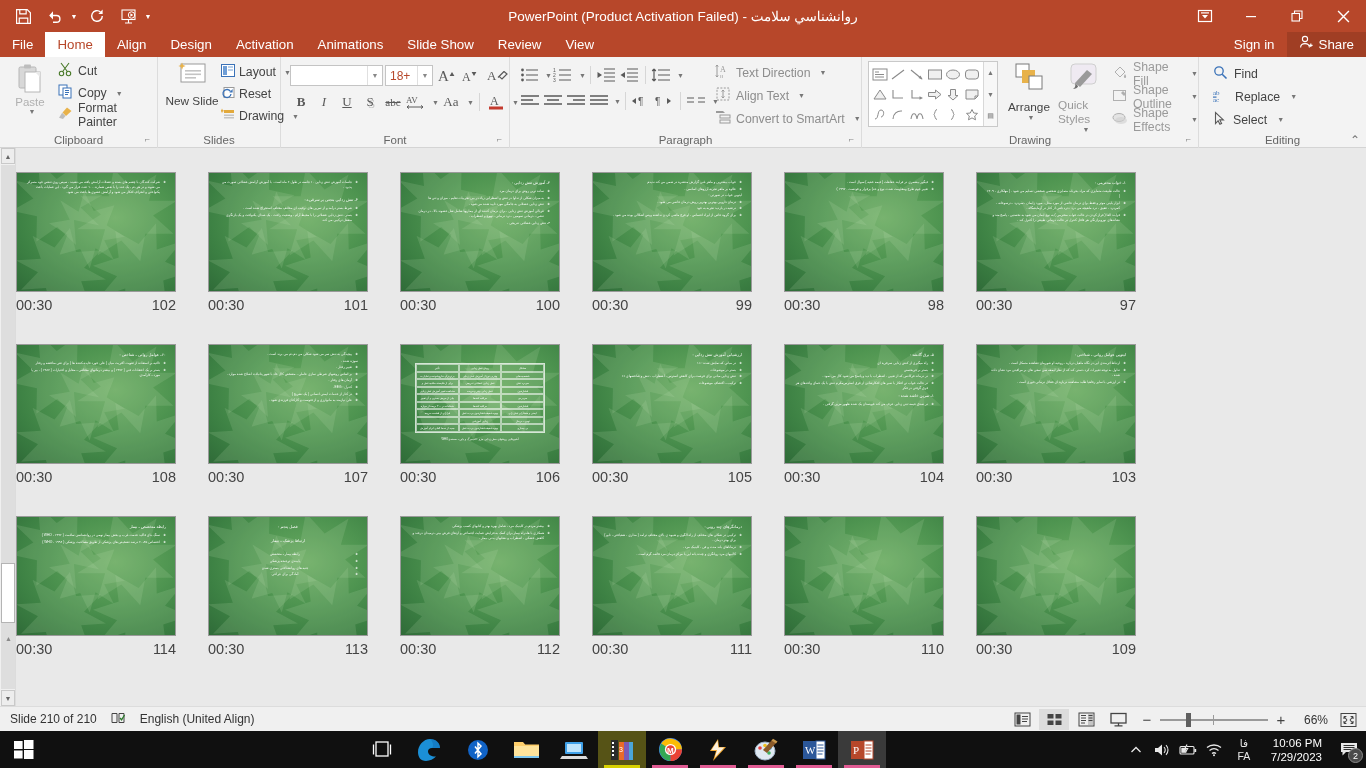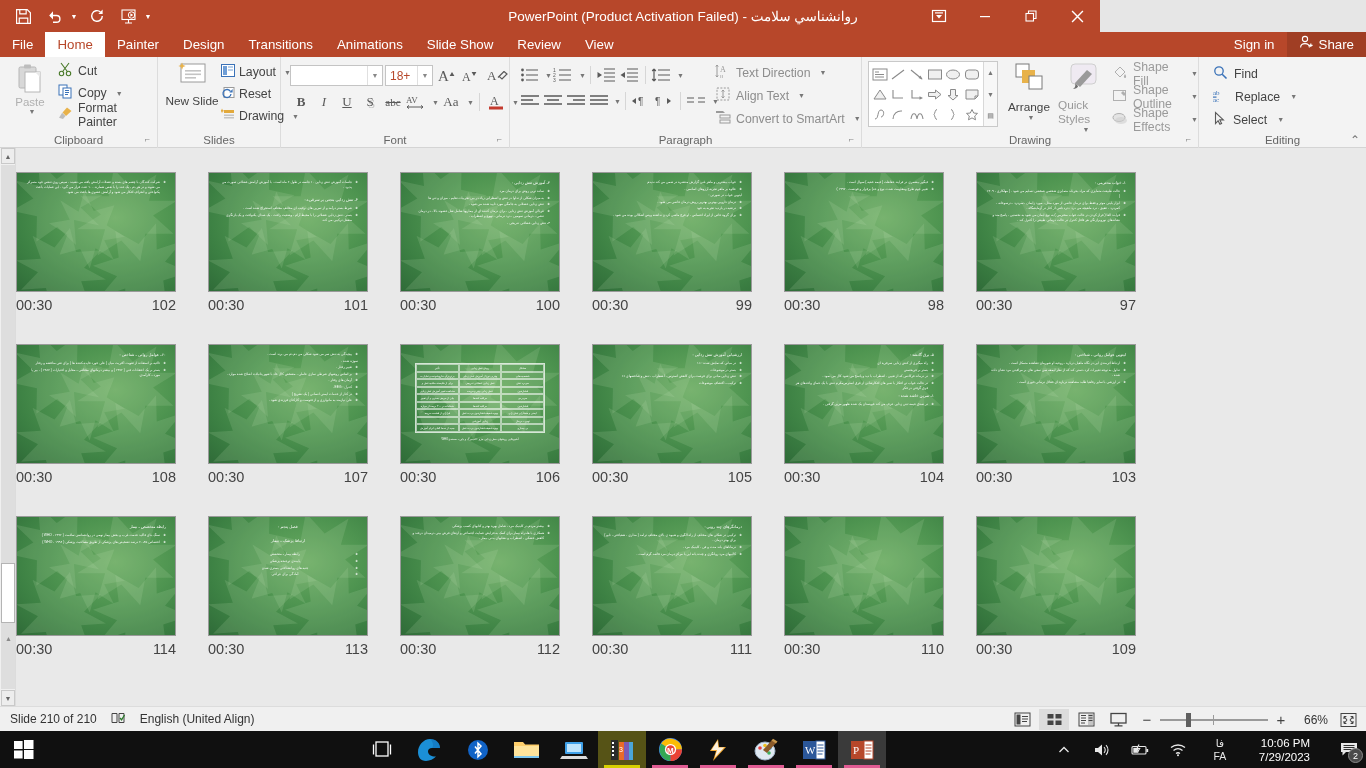--- a/index.html
+++ b/index.html
@@ -5,21 +5,21 @@
   * { box-sizing: border-box; margin: 0; padding: 0; }
   html, body {
     width: 1366px; height: 768px; overflow: hidden;
     font-family: "Liberation Sans", sans-serif;
     background: #e6e6e6;
   }
   body { position: relative; }
 
   
   #titlebar {
-    position: absolute; top: 0; left: 0; width: 1100px; height: 32px;
+    position: absolute; top: 0; left: 0; width: 1366px; height: 32px;
     background: #b7472a; color: #fff;
   }
   .qat {
     position: absolute; top: 0; left: 8px; height: 32px;
     display: flex; align-items: center; gap: 2px;
   }
   .qat-btn {
     width: 30px; height: 26px; display: flex; align-items: center;
     justify-content: center; color: #fff; font-size: 15px; line-height: 1;
     cursor: default;
@@ -325,21 +325,21 @@
   .tb-item {
     width: 48px; height: 37px; display: flex; align-items: center;
     justify-content: center; position: relative;
   }
   .tb-item.active-yellow { background: #565316; }
   .tb-underline {
     position: absolute; bottom: 0; left: 6px; width: 36px; height: 3px;
   }
   .tb-tray {
     position: absolute; right: 0; top: 0; height: 37px; display: flex;
-    align-items: center; gap: 12px;
+    align-items: center; gap: 0;
   }
   .tray-ico { width: 26px; height: 37px; display: flex; align-items: center; justify-content: center; color: #e8e8e8; }
   .tray-lang {
     width: 34px; height: 37px; color: #e8e8e8; font-size: 10.5px;
     display: flex; flex-direction: column; align-items: center; justify-content: center; line-height: 13px;
   }
   .tray-clock {
     height: 37px; color: #fff; font-size: 11.5px; padding: 0 10px;
     display: flex; flex-direction: column; align-items: flex-end; justify-content: center;
     line-height: 14px;
@@ -414,23 +414,23 @@
           <path stroke="#fff" stroke-width="1.3" d="M1 1l10 10M11 1L1 11"></path>
         </svg>
     </div>
   </div>
 </div>
 
 <div id="tabsrow">
   <div class="tabs">
     <div class="tab">File</div>
     <div class="tab active">Home</div>
-    <div class="tab">Painter</div>
+    <div class="tab">Align</div>
     <div class="tab">Design</div>
-    <div class="tab">Transitions</div>
+    <div class="tab">Activation</div>
     <div class="tab">Animations</div>
     <div class="tab">Slide Show</div>
     <div class="tab">Review</div>
     <div class="tab">View</div>
   </div>
   <div class="signin-area">
     <div class="signin">Sign in</div>
     <div class="share">
       <span>
         <svg width="15" height="14" viewBox="0 0 15 14">

